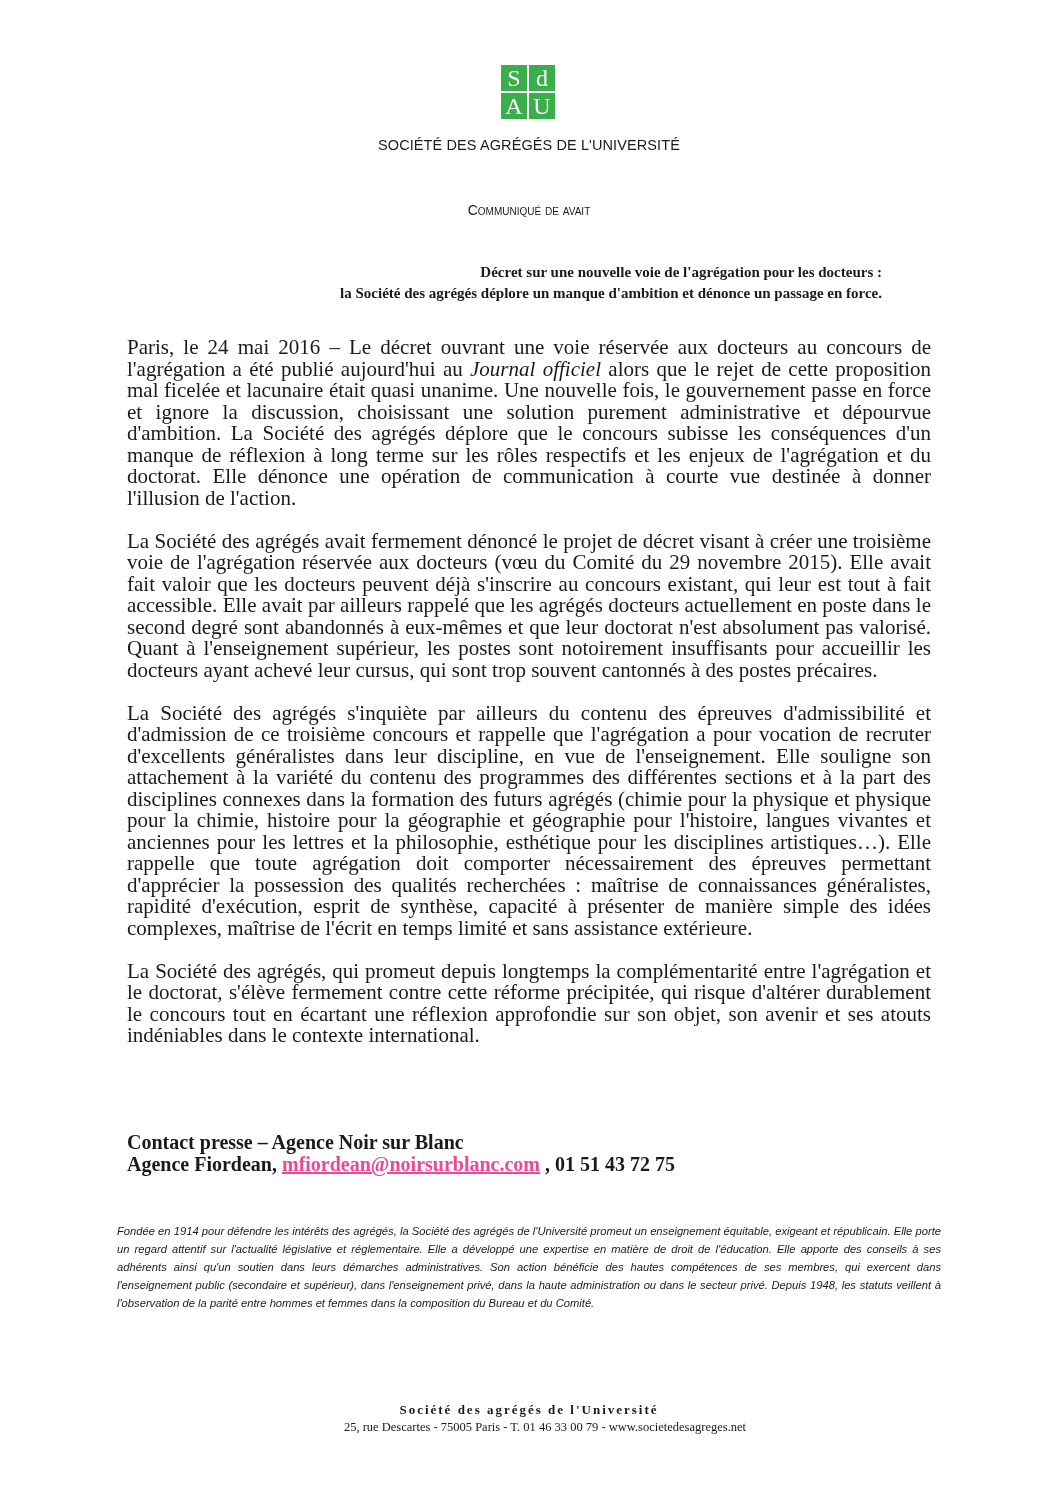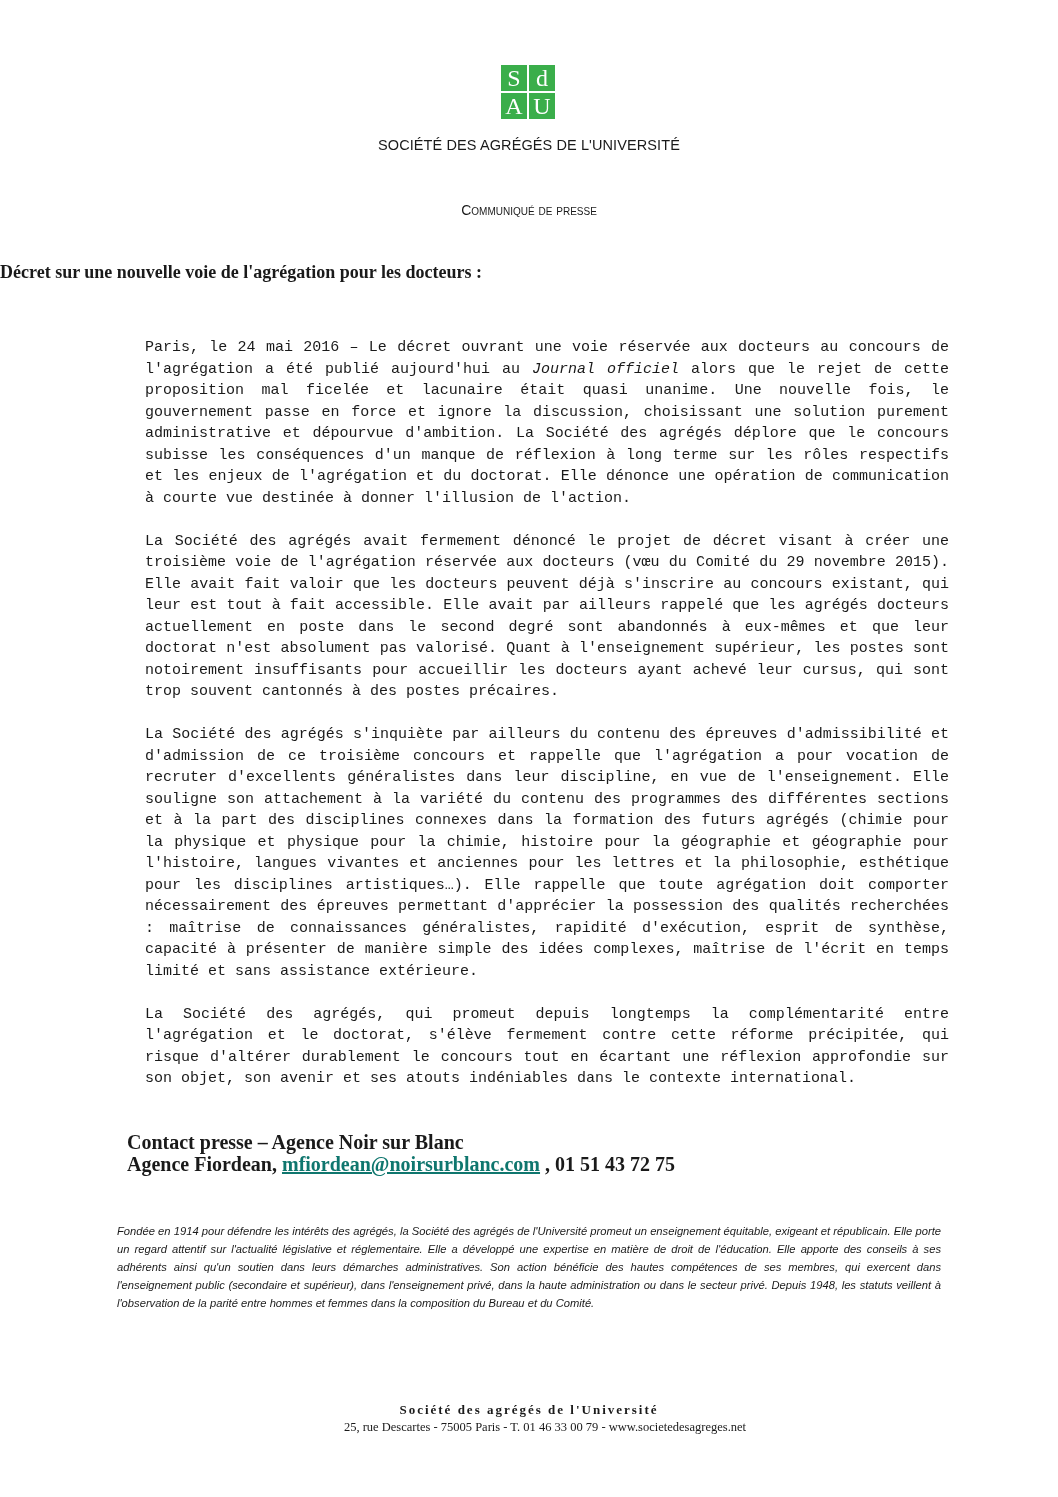--- a/index.html
+++ b/index.html
@@ -50,49 +50,49 @@
       text-align: center;
       font-family: "Liberation Sans", "DejaVu Sans", sans-serif;
       font-size: 14px;
       font-variant: small-caps;
     }
     .title {
       position: absolute;
       top: 262px;
       left: 0;
       width: 882px;
-      text-align: left;
+      text-align: right;
       font-family: "Liberation Serif", serif;
       font-weight: bold;
-      font-size: 18px;
+      font-size: 15px;
       line-height: 21px;
     }
     .body {
       position: absolute;
-      left: 145px;
+      left: 127px;
       width: 804px;
       top: 337px;
-      font-family: Liberation Mono, monospace;
-      font-size: 15px;
+      font-family: Liberation Serif, serif;
+      font-size: 21px;
       line-height: 21.5px;
       text-align: justify;
     }
     .body p { margin: 0 0 21.5px 0; }
     .body p em { font-style: italic; }
     .contact {
       position: absolute;
       left: 127px;
       top: 1131px;
       font-family: "Liberation Serif", serif;
       font-weight: bold;
       font-size: 20px;
       line-height: 22px;
     }
     .contact a {
-      color: #0f766e;
+      color: #ec4899;
       font-weight: bold;
     }
     .about {
       position: absolute;
       left: 117px;
       width: 824px;
       top: 1222px;
       font-family: Liberation Sans, sans-serif;
       font-style: italic;
       font-size: 11.2px;
@@ -125,24 +125,25 @@
 
 <div class="logo">
   <span>S</span>
   <span>d</span>
   <span>A</span>
   <span>U</span>
 </div>
 
 <div class="org-name">SOCIÉTÉ DES AGRÉGÉS DE L'UNIVERSITÉ</div>
 
-<div class="doc-type">Communiqué de presse</div>
+<div class="doc-type">Communiqué de avait</div>
 
 <div class="title">
   <div>Décret sur une nouvelle voie de l'agrégation pour les docteurs :</div>
+  <div>la Société des agrégés déplore un manque d'ambition et dénonce un passage en force.</div>
 </div>
 
 <div class="body">
   <p><span>Paris, le 24 mai 2016 – Le décret ouvrant une voie réservée aux docteurs au concours de l'agrégation a été publié aujourd'hui au </span><em>Journal officiel</em><span> alors que le rejet de cette proposition mal ficelée et lacunaire était quasi unanime. Une nouvelle fois, le gouvernement passe en force et ignore la discussion, choisissant une solution purement administrative et dépourvue d'ambition. La Société des agrégés déplore que le concours subisse les conséquences d'un manque de réflexion à long terme sur les rôles respectifs et les enjeux de l'agrégation et du doctorat. Elle dénonce une opération de communication à courte vue destinée à donner l'illusion de l'action.</span></p>
   <p>La Société des agrégés avait fermement dénoncé le projet de décret visant à créer une troisième voie de l'agrégation réservée aux docteurs (vœu du Comité du 29 novembre 2015). Elle avait fait valoir que les docteurs peuvent déjà s'inscrire au concours existant, qui leur est tout à fait accessible. Elle avait par ailleurs rappelé que les agrégés docteurs actuellement en poste dans le second degré sont abandonnés à eux-mêmes et que leur doctorat n'est absolument pas valorisé. Quant à l'enseignement supérieur, les postes sont notoirement insuffisants pour accueillir les docteurs ayant achevé leur cursus, qui sont trop souvent cantonnés à des postes précaires.</p>
   <p>La Société des agrégés s'inquiète par ailleurs du contenu des épreuves d'admissibilité et d'admission de ce troisième concours et rappelle que l'agrégation a pour vocation de recruter d'excellents généralistes dans leur discipline, en vue de l'enseignement. Elle souligne son attachement à la variété du contenu des programmes des différentes sections et à la part des disciplines connexes dans la formation des futurs agrégés (chimie pour la physique et physique pour la chimie, histoire pour la géographie et géographie pour l'histoire, langues vivantes et anciennes pour les lettres et la philosophie, esthétique pour les disciplines artistiques…). Elle rappelle que toute agrégation doit comporter nécessairement des épreuves permettant d'apprécier la possession des qualités recherchées : maîtrise de connaissances généralistes, rapidité d'exécution, esprit de synthèse, capacité à présenter de manière simple des idées complexes, maîtrise de l'écrit en temps limité et sans assistance extérieure.</p>
   <p>La Société des agrégés, qui promeut depuis longtemps la complémentarité entre l'agrégation et le doctorat, s'élève fermement contre cette réforme précipitée, qui risque d'altérer durablement le concours tout en écartant une réflexion approfondie sur son objet, son avenir et ses atouts indéniables dans le contexte international.</p>
 </div>
 
 <div class="contact">

